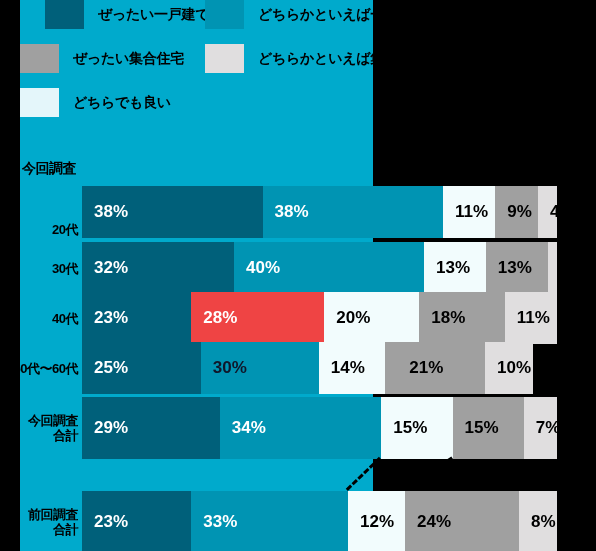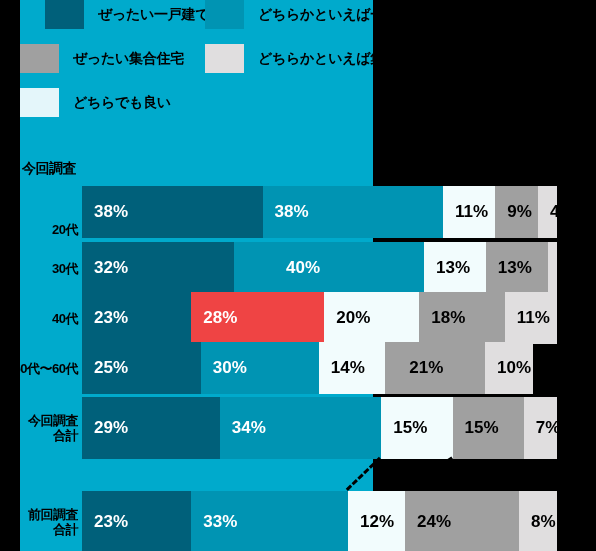--- a/index.html
+++ b/index.html
@@ -132,21 +132,21 @@
           </div>
         </div>
         <div class="row" style="top: 90px; height: 52px;">
           <div class="row-label" style="top: 18.5px;">
             <div>30代</div>
           </div>
           <div class="bar" style="height: 52px;">
             <div class="seg" style="width: 152px; background: rgb(0, 96, 122); color: rgb(255, 255, 255);">
               <span>32%</span>
             </div>
-            <div class="seg" style="width: 190px; background: rgb(0, 148, 179); color: rgb(255, 255, 255); padding-left: 40px;">
+            <div class="seg" style="width: 190px; background: rgb(0, 148, 179); color: rgb(255, 255, 255);">
               <span>40%</span>
             </div>
             <div class="seg" style="width: 61.75px; background: rgb(242, 252, 253); color: rgb(0, 0, 0);">
               <span>13%</span>
             </div>
             <div class="seg" style="width: 61.75px; background: rgb(160, 160, 160); color: rgb(0, 0, 0);">
               <span>13%</span>
             </div>
             <div class="seg" style="width: 9.5px; background: rgb(224, 222, 223); color: rgb(0, 0, 0);">
               <span>2%</span>
@@ -176,21 +176,21 @@
           </div>
         </div>
         <div class="row" style="top: 190px; height: 52px;">
           <div class="row-label" style="top: 18.5px;">
             <div>50代〜60代</div>
           </div>
           <div class="bar" style="height: 52px;">
             <div class="seg" style="width: 118.75px; background: rgb(0, 96, 122); color: rgb(255, 255, 255);">
               <span>25%</span>
             </div>
-            <div class="seg" style="width: 118px; background: rgb(0, 148, 179); color: #ffffff;">
+            <div class="seg" style="width: 118px; background: rgb(0, 148, 179); color: #0f172a;">
               <span>30%</span>
             </div>
             <div class="seg" style="width: 66.5px; background: rgb(242, 252, 253); color: rgb(0, 0, 0);">
               <span>14%</span>
             </div>
             <div class="seg" style="width: 99.75px; background: rgb(160, 160, 160); color: rgb(0, 0, 0); padding-left: 12px;">
               <span>21%</span>
             </div>
             <div class="seg" style="width: 47.5px; background: rgb(224, 222, 223); color: rgb(0, 0, 0);">
               <span>10%</span>

